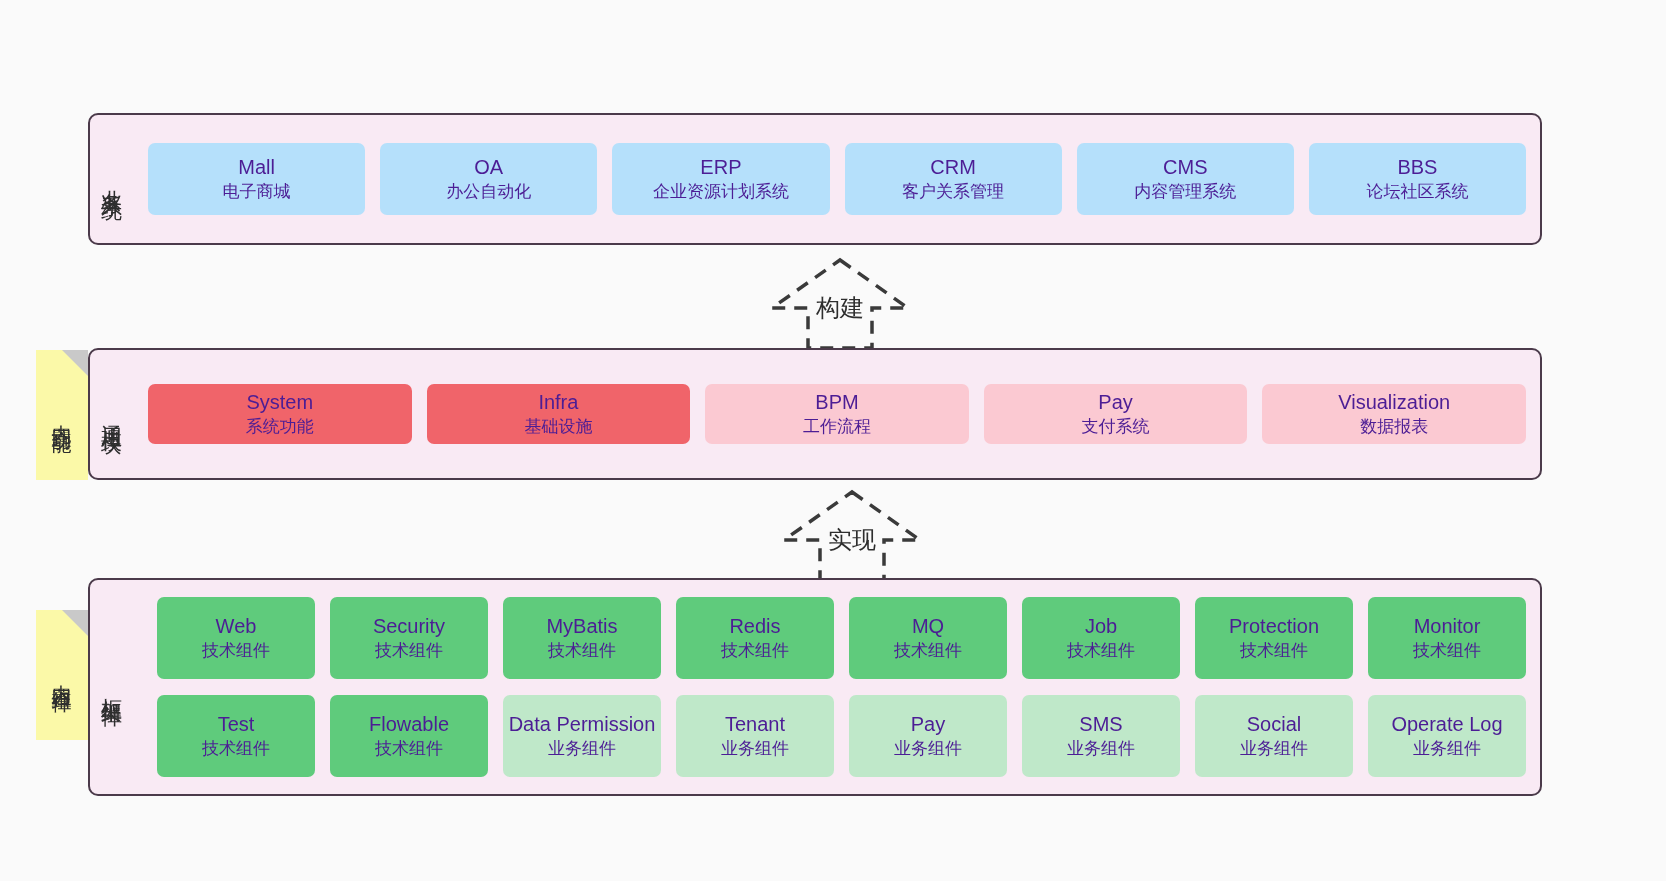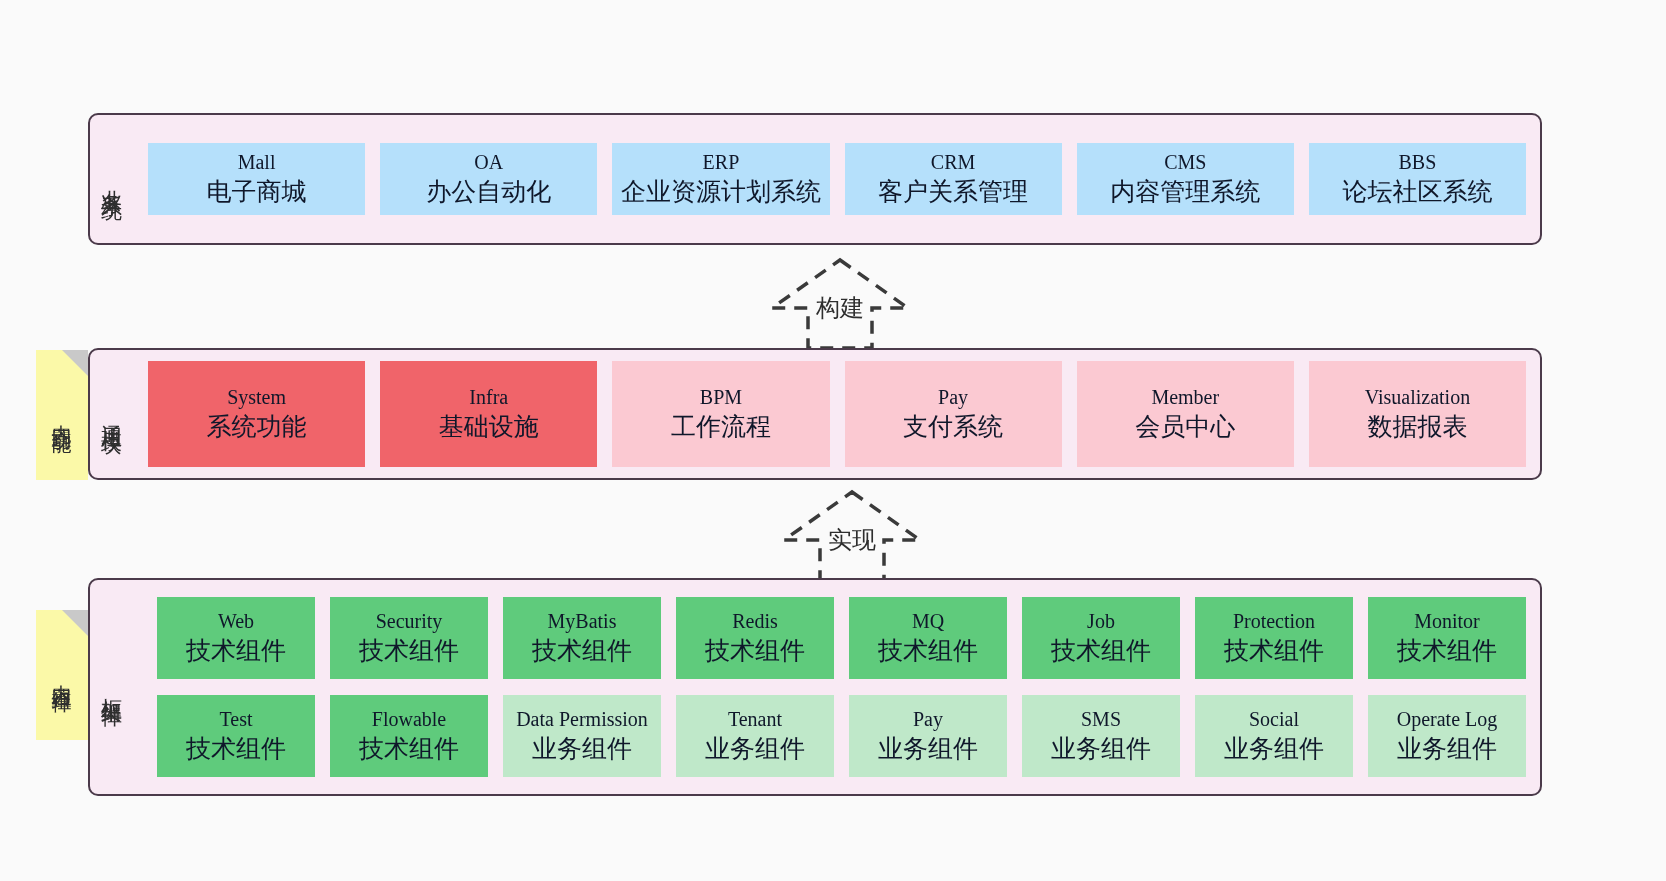--- a/index.html
+++ b/index.html
@@ -47,40 +47,39 @@
     justify-content: center;
     gap: 16px;
     padding: 0 14px;
   }
   .row {
     display: flex;
     gap: 15px;
   }
   .card {
     flex: 1 1 0;
-    border-radius: 0;
+    border-radius: 7px;
     display: flex;
     flex-direction: column;
     align-items: center;
     justify-content: center;
     text-align: center;
     line-height: 1.28;
-    color: #0f172a;
-    font-family: Liberation Serif, serif;
+    color: #4c1d95;
   }
   .card .en { font-size: 20px; }
-  .card .cn { font-size: 25px; text-align: center; }
+  .card .cn { font-size: 17px; text-align: center; }
 
   
   #layer-business { left: 88px; top: 113px; width: 1454px; height: 132px; }
   #layer-business .card { background: #b5e0fb; height: 72px; }
 
   
   #layer-modules { left: 88px; top: 348px; width: 1454px; height: 132px; }
-  #layer-modules .card { height: 106px; }
+  #layer-modules .card { height: 60px; }
   .c-strong { background: #f0646a; }
   .c-soft   { background: #fbc9d2; }
 
   
   #layer-framework { left: 88px; top: 578px; width: 1454px; height: 218px; gap: 9px; }
   #layer-framework .card { height: 82px; }
   .c-tech { background: #5fcb7c; }
   .c-biz  { background: #bfe8c9; }
 
   
@@ -192,24 +191,20 @@
         </div>
         <div class="card c-soft">
           <div class="en">BPM</div>
           <div class="cn">工作流程</div>
         </div>
         <div class="card c-soft">
           <div class="en">Pay</div>
           <div class="cn">支付系统</div>
         </div>
         <div class="card c-soft">
-          <div class="en">Member</div>
-          <div class="cn">会员中心</div>
-        </div>
-        <div class="card c-soft">
           <div class="en">Visualization</div>
           <div class="cn">数据报表</div>
         </div>
       </div>
     </div>
   </div>
 
   <div class="arrow" id="arrow-implement">
     <svg viewBox="0 0 160 96" xmlns="http://www.w3.org/2000/svg">
       <path d="M80 4 L148 52 L112 52 L112 92 L48 92 L48 52 L12 52 Z" fill="none" stroke="#3a3a3a" stroke-width="3.5" stroke-dasharray="13 9" stroke-linejoin="miter"></path>

